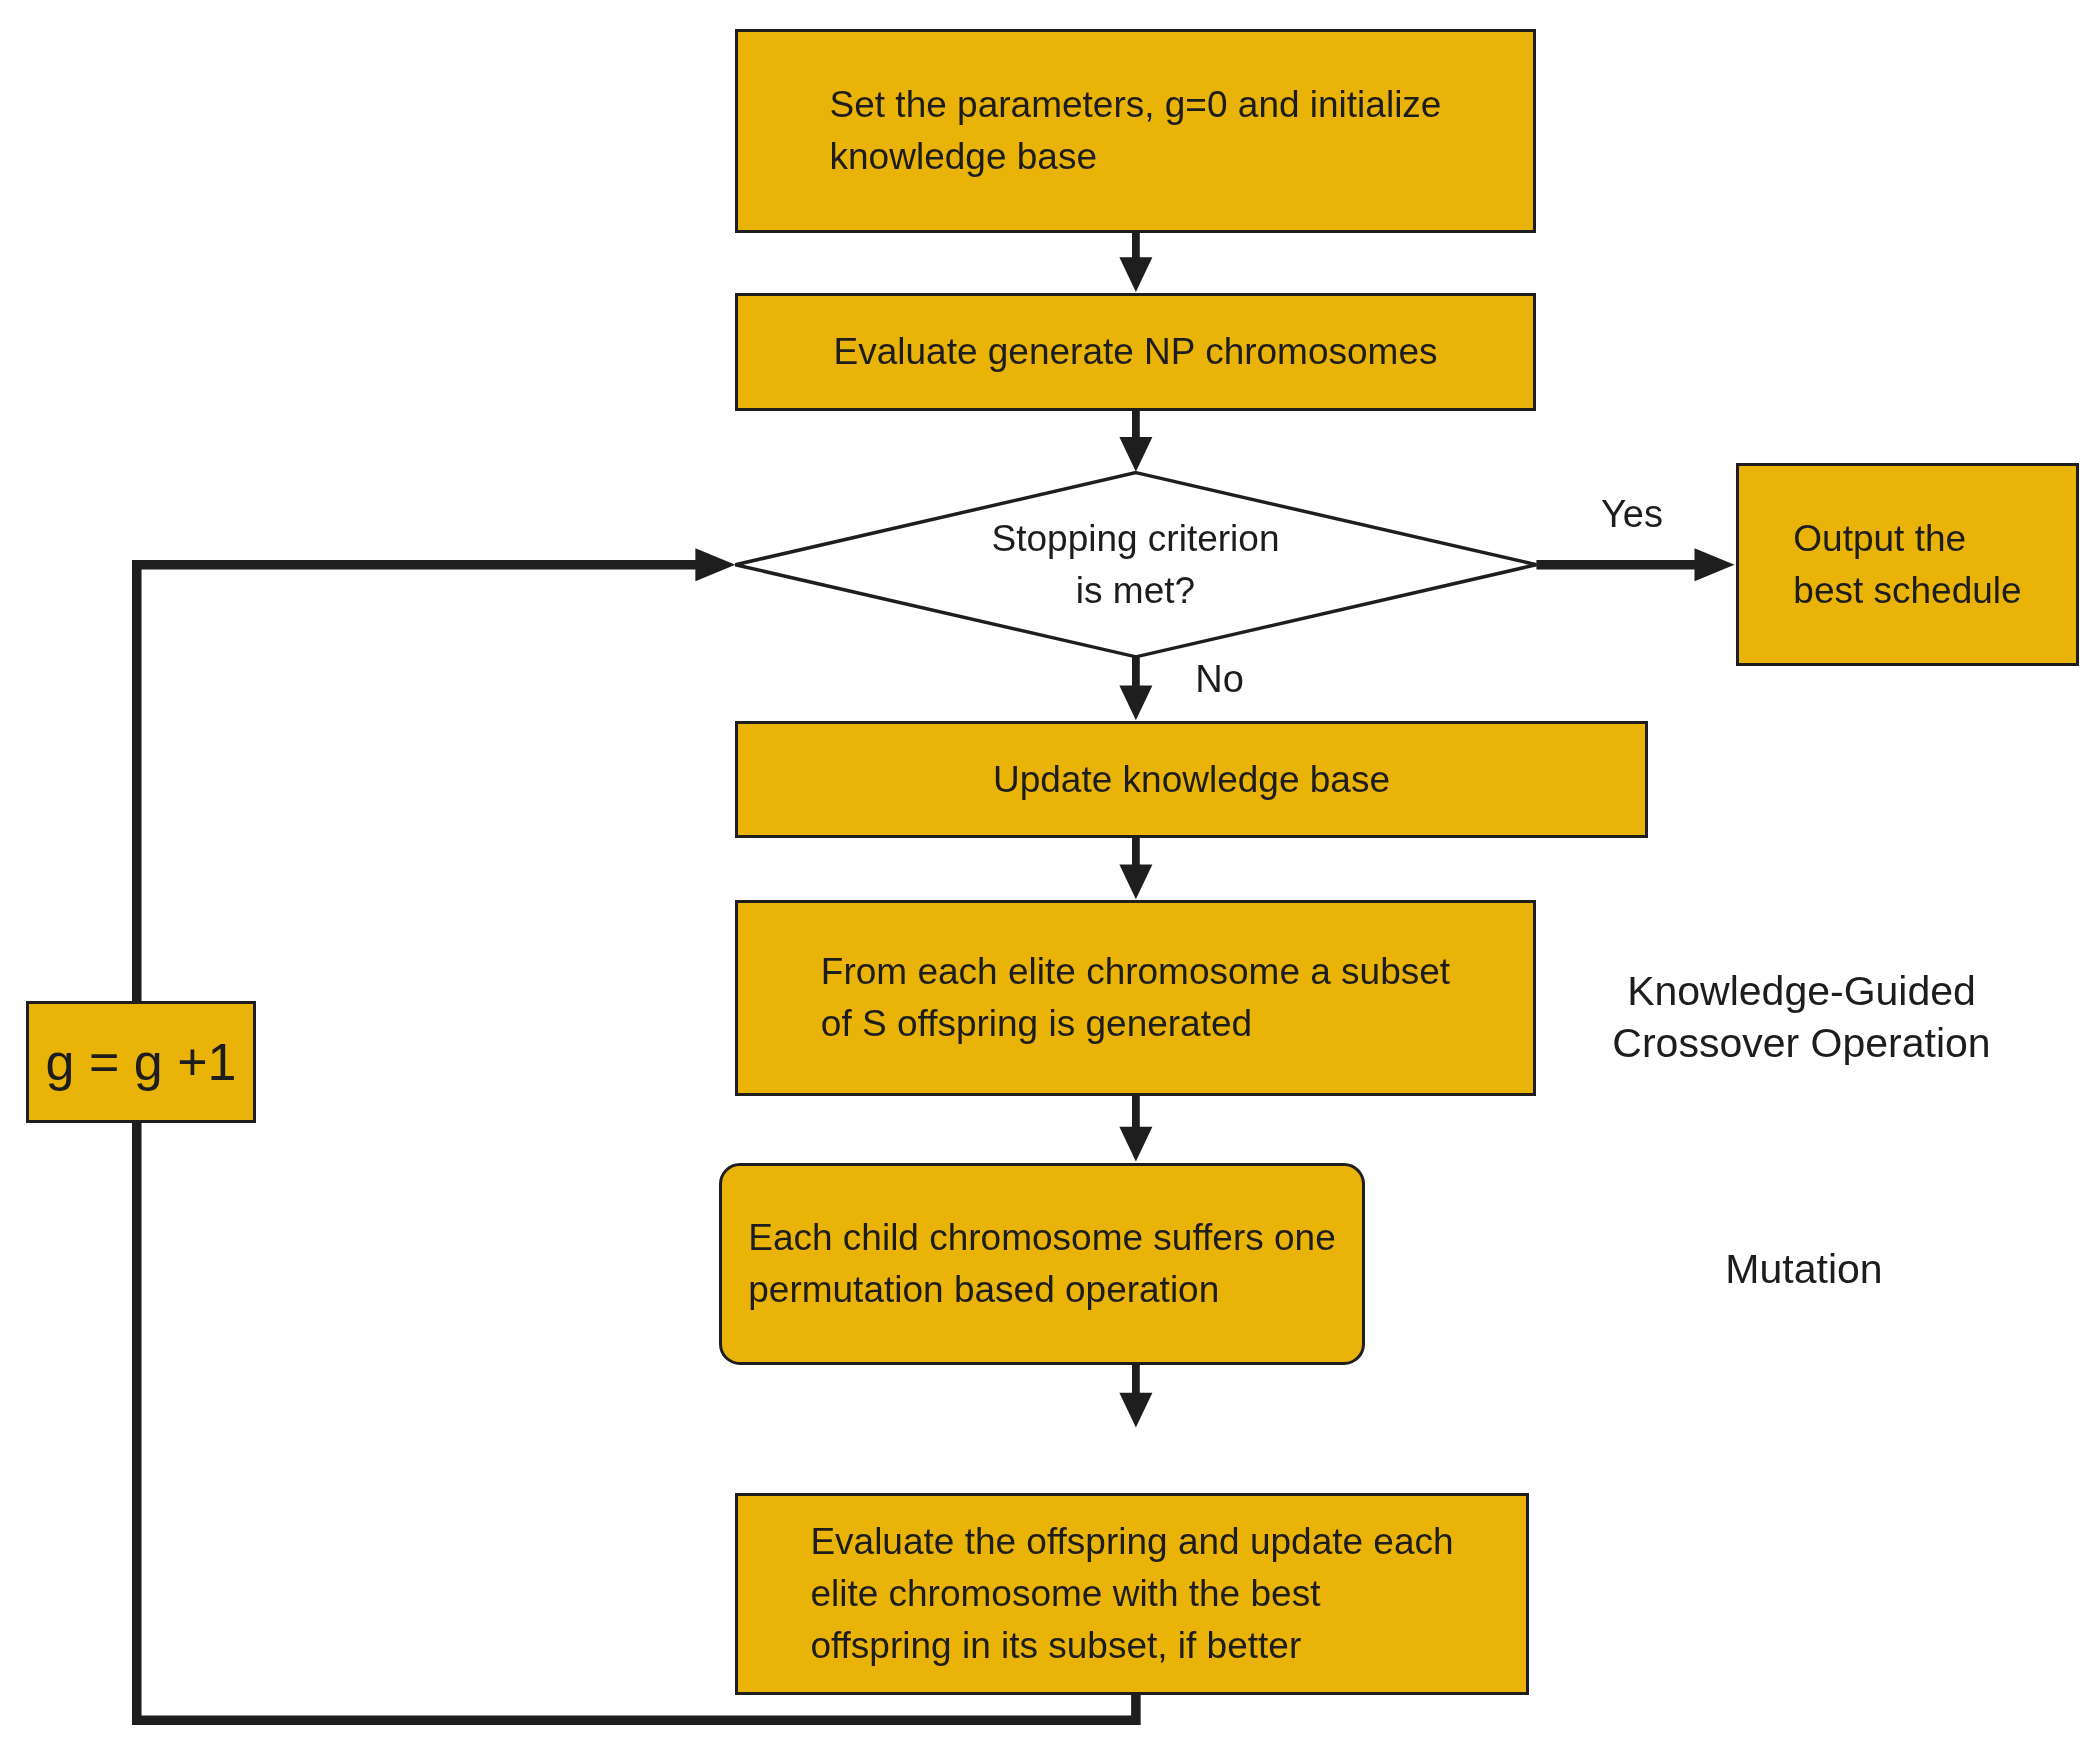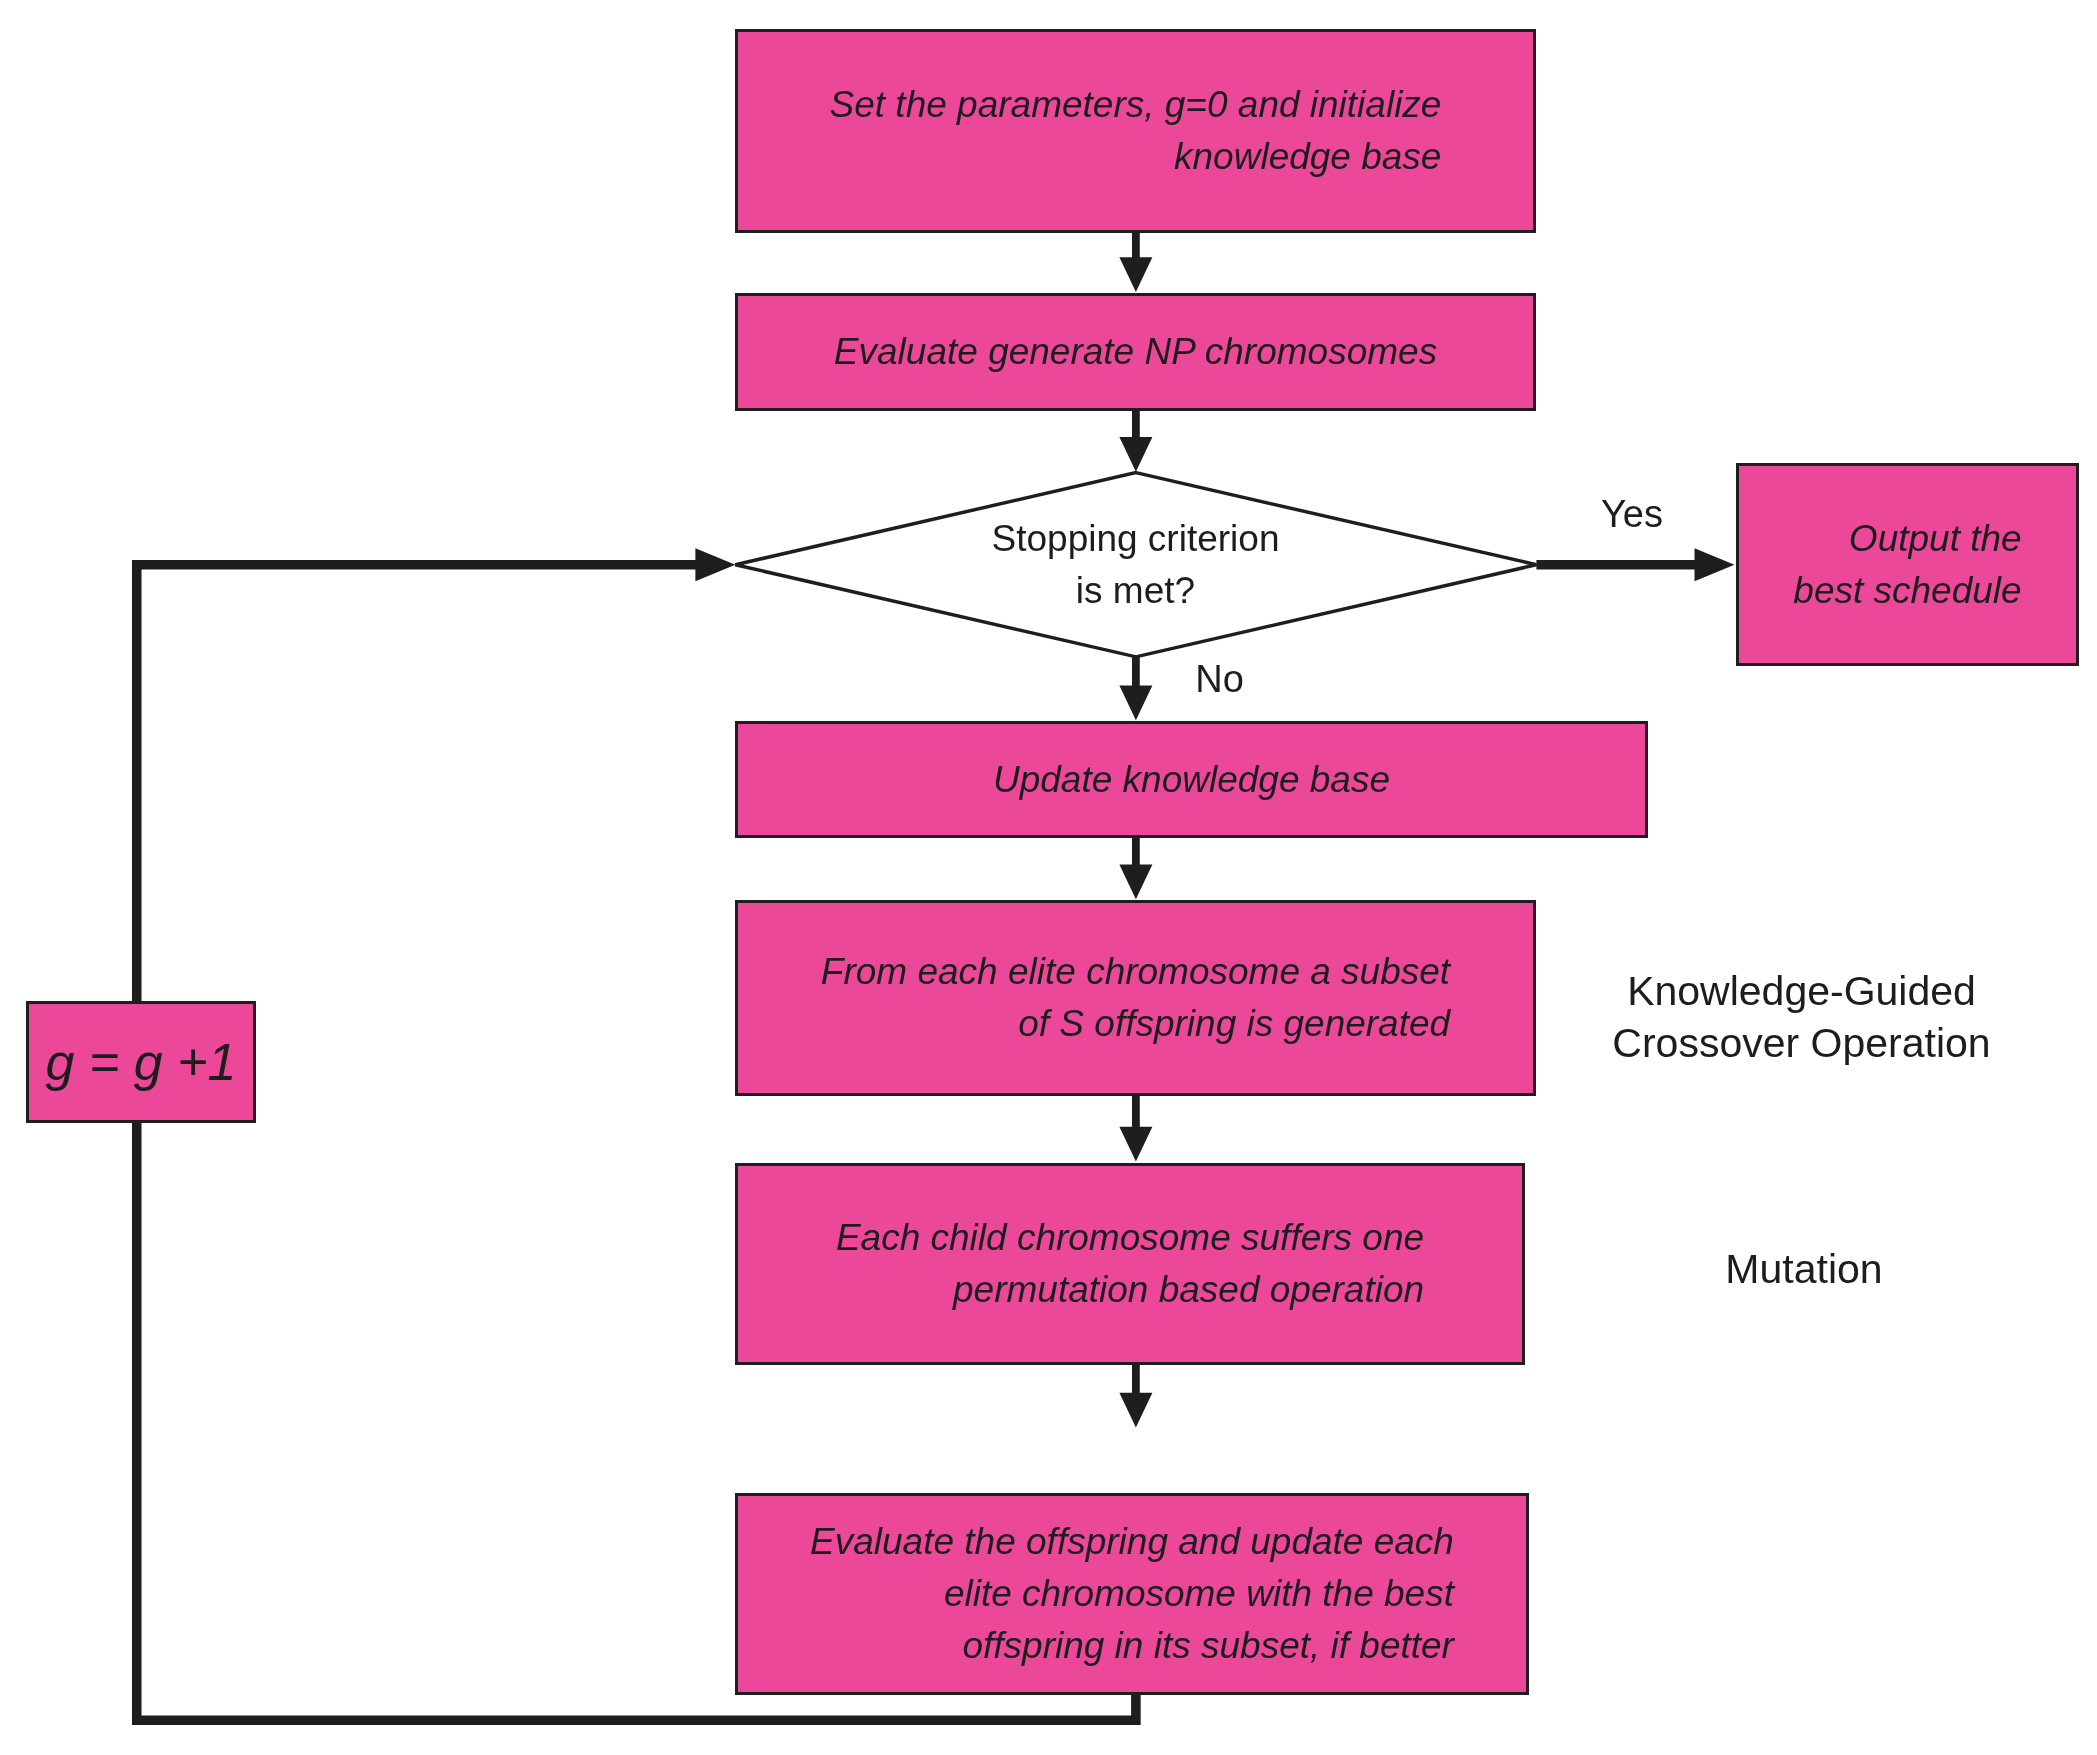--- a/index.html
+++ b/index.html
@@ -14,45 +14,44 @@
   }
   .connector-layer {
     position: absolute;
     left: 0; top: 0;
     z-index: 1;
   }
   .node {
     position: absolute;
     box-sizing: border-box;
     border: 3.5px solid #1e1e1e;
-    background: #ec4899;
+    background: #eab308;
     display: flex;
     align-items: center;
     justify-content: center;
-    text-align: right;
+    text-align: left;
     white-space: pre-line;
     font-size: 37px;
     line-height: 52px;
     z-index: 2;
-    font-style: italic;
   }
   .plain {
     position: absolute;
     display: flex;
     align-items: center;
     justify-content: center;
     text-align: center;
     white-space: pre-line;
     z-index: 2;
   }
   .box-init      { left: 735px;  top: 29px;   width: 801px; height: 204px; }
   .box-generate  { left: 735px;  top: 293px;  width: 801px; height: 118px; }
   .box-update    { left: 735px;  top: 721px;  width: 913px; height: 117px; }
   .box-crossover { left: 735px;  top: 900px; width: 801px; height: 196px; }
-  .box-mutation  { left: 735px;  top: 1163px; width: 790px; height: 202px; }
+  .box-mutation  { left: 719px;  top: 1163px; width: 646px; height: 202px; border-radius: 21px; }
   .box-evaluate  { left: 735px;  top: 1493px; width: 794px; height: 202px; }
   .box-output    { left: 1736px; top: 463px;  width: 343px; height: 203px; }
   .box-increment { left: 26px;   top: 1001px; width: 230px; height: 122px; font-size: 52px; }
   .decision-text { left: 875px; top: 488px;  width: 521px; height: 153px; font-size: 37px; line-height: 52px; }
   .label-yes     { left: 1554px; top: 487px;  width: 156px; height: 54px;  font-size: 38px; }
   .label-no      { left: 1163px; top: 652px;  width: 113px; height: 54px;  font-size: 38px; }
   .label-crossover { left: 1592px; top: 949px; width: 419px; height: 136px; font-size: 41px; line-height: 52px; }
   .label-mutation  { left: 1630px; top: 1239px; width: 348px; height: 61px;  font-size: 41px; }
 </style>
 </head>

